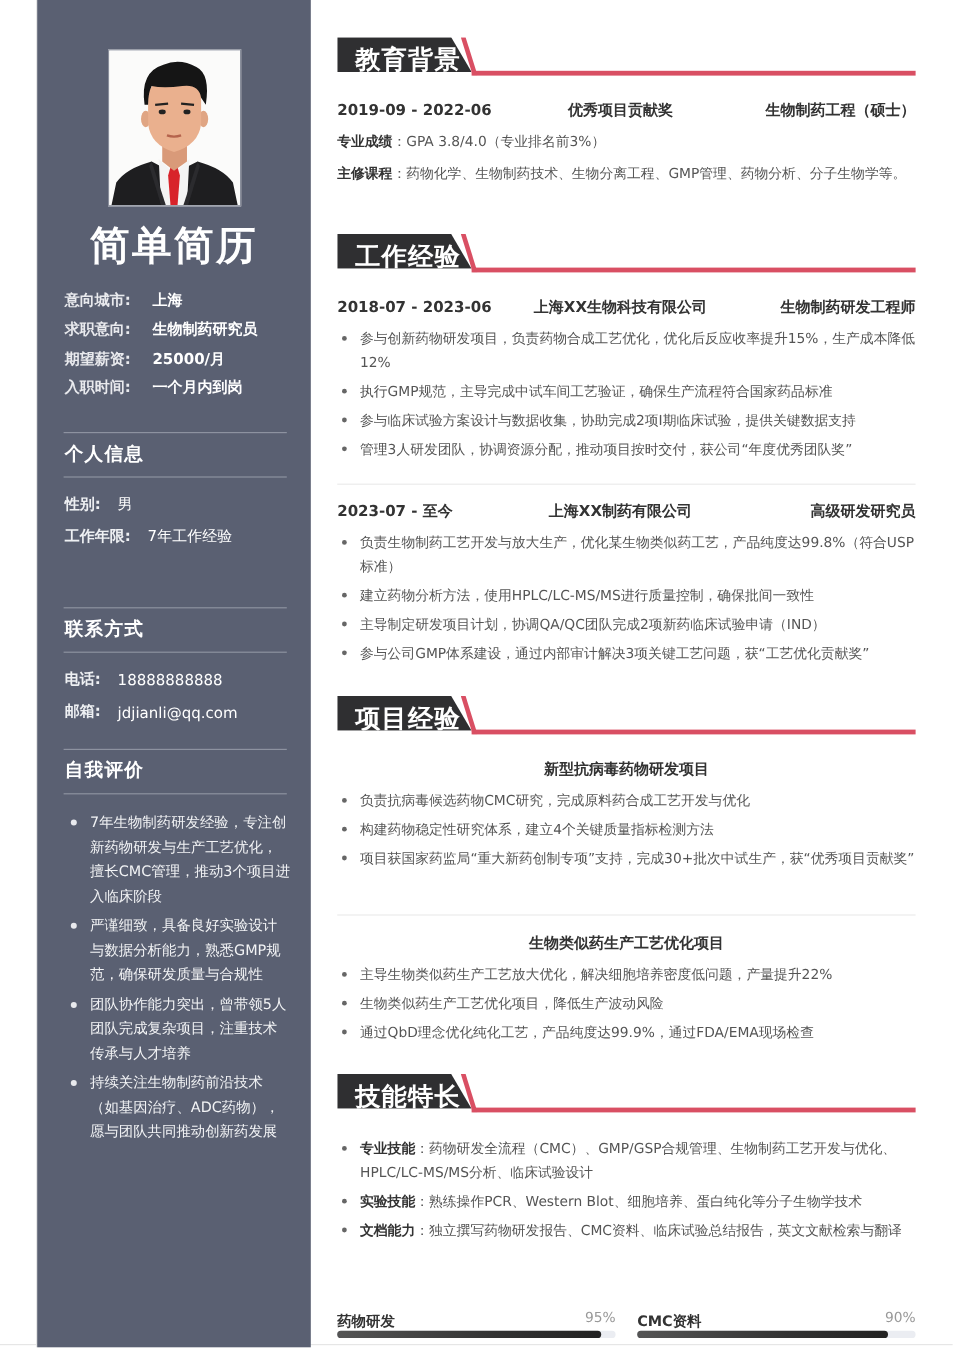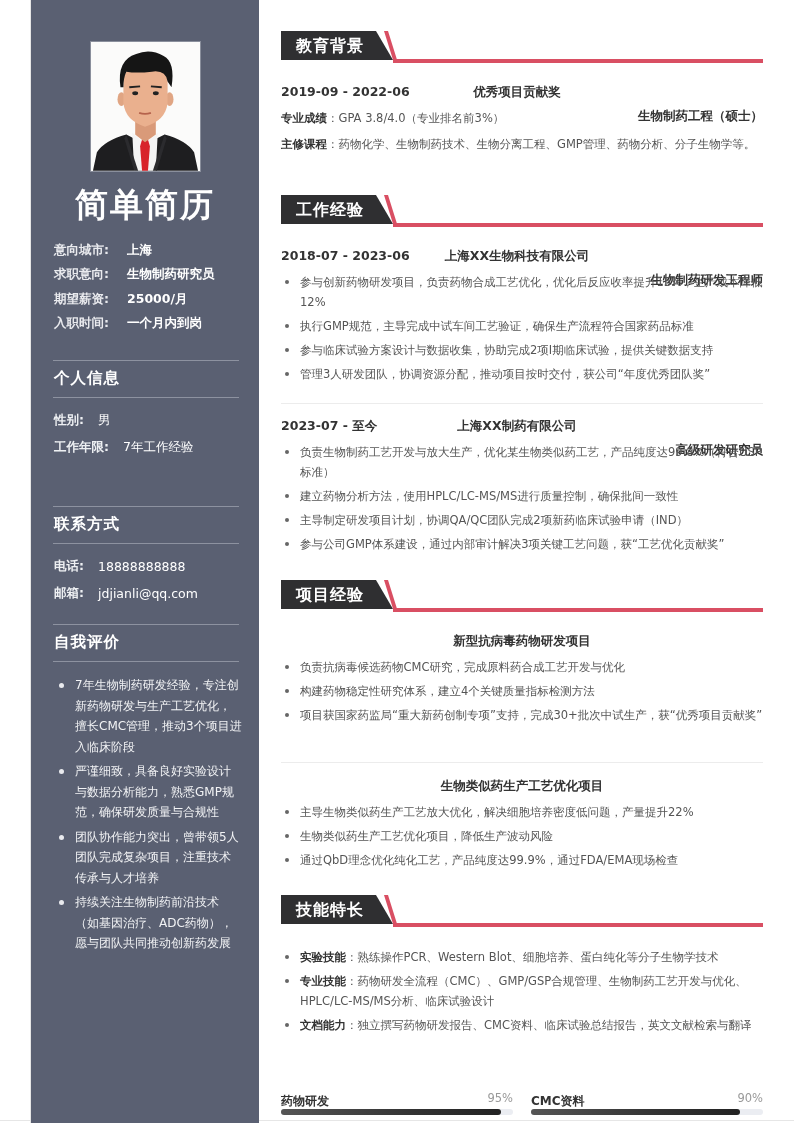--- a/index.html
+++ b/index.html
@@ -30,29 +30,29 @@
 
   .self { position: absolute; left: 25px; top: 675px; width: 186px; list-style: none; }
   .self li { position: relative; padding-left: 19px; font-size: 12px; line-height: 20.5px; color: #f2f3f5; margin-bottom: 4px; }
   .self li::before { content: ""; position: absolute; left: 3px; top: 8px; width: 5px; height: 5px; border-radius: 50%; background: #e9eaee; }
 
   
   .main { position: absolute; left: 281px; top: 0; width: 482px; }
   .sec-head { position: absolute; left: 0; width: 482px; height: 32px; }
   .sec-head .tag { position: absolute; left: 0; top: 0; height: 29px; width: 112px; background: #2f2f31;
     clip-path: polygon(0 0, 95px 0, 112px 29px, 0 29px); }
-  .sec-head .tag span { position: absolute; left: 15px; top: 5px; font-size: 16px; font-weight: bold; color: #fff; letter-spacing: 1px; }
+  .sec-head .tag span { position: absolute; left: 15px; top: 5px; font-size: 21px; font-weight: bold; color: #fff; letter-spacing: 1px; }
   .sec-head .slash { position: absolute; left: 103px; top: 0; width: 14px; height: 32px; background: #d94f63;
     clip-path: polygon(0 0, 4px 0, 14px 32px, 10px 32px); }
   .sec-head .bar { position: absolute; left: 112px; top: 28px; width: 370px; height: 4px; background: #d94f63; }
 
   .row3 { position: absolute; left: 0; width: 482px; display: flex; justify-content: space-between; font-size: 12.5px; font-weight: bold; color: #333; }
   .row3 .c1 { width: 150px; }
   .row3 .c2 { flex: 1; text-align: center; }
-  .row3 .c3 { width: 160px; text-align: right; margin-top: 24px; }
+  .row3 .c3 { width: 160px; text-align: right; }
 
   .para { position: absolute; left: 0; width: 482px; font-size: 11.5px; line-height: 20px; color: #555; }
   .para b { color: #333; font-weight: bold; }
 
   .bul { position: absolute; left: 0; width: 482px; list-style: none; }
   .bul li { position: relative; padding-left: 19px; font-size: 11.5px; line-height: 20px; color: #555; margin-bottom: 4px; }
   .bul li::before { content: ""; position: absolute; left: 4px; top: 8px; width: 4px; height: 4px; border-radius: 50%; background: #666; }
   .bul li b { color: #333; font-weight: bold; }
 
   .sep { position: absolute; left: 0; width: 482px; height: 1px; background: #ececec; }
@@ -236,22 +236,22 @@
   </ul>
 
   <div class="sec-head" style="top:895px">
     <div class="tag">
         <span>技能特长</span>
       </div>
     <div class="slash"></div>
     <div class="bar"></div>
   </div>
   <ul class="bul" style="top:947px">
+    <li><b>专业技能</b><span>：药物研发全流程（CMC）、GMP/GSP合规管理、生物制药工艺开发与优化、HPLC/LC-MS/MS分析、临床试验设计</span></li>
     <li><b>实验技能</b><span>：熟练操作PCR、Western Blot、细胞培养、蛋白纯化等分子生物学技术</span></li>
-    <li><b>专业技能</b><span>：药物研发全流程（CMC）、GMP/GSP合规管理、生物制药工艺开发与优化、HPLC/LC-MS/MS分析、临床试验设计</span></li>
     <li><b>文档能力</b><span>：独立撰写药物研发报告、CMC资料、临床试验总结报告，英文文献检索与翻译</span></li>
   </ul>
 
   <div class="skill" style="left:0">
     <span class="lbl">药物研发</span>
     <span class="pct">95%</span>
     <div class="track">
         <div class="fill" style="width:95%"></div>
       </div>
   </div>

